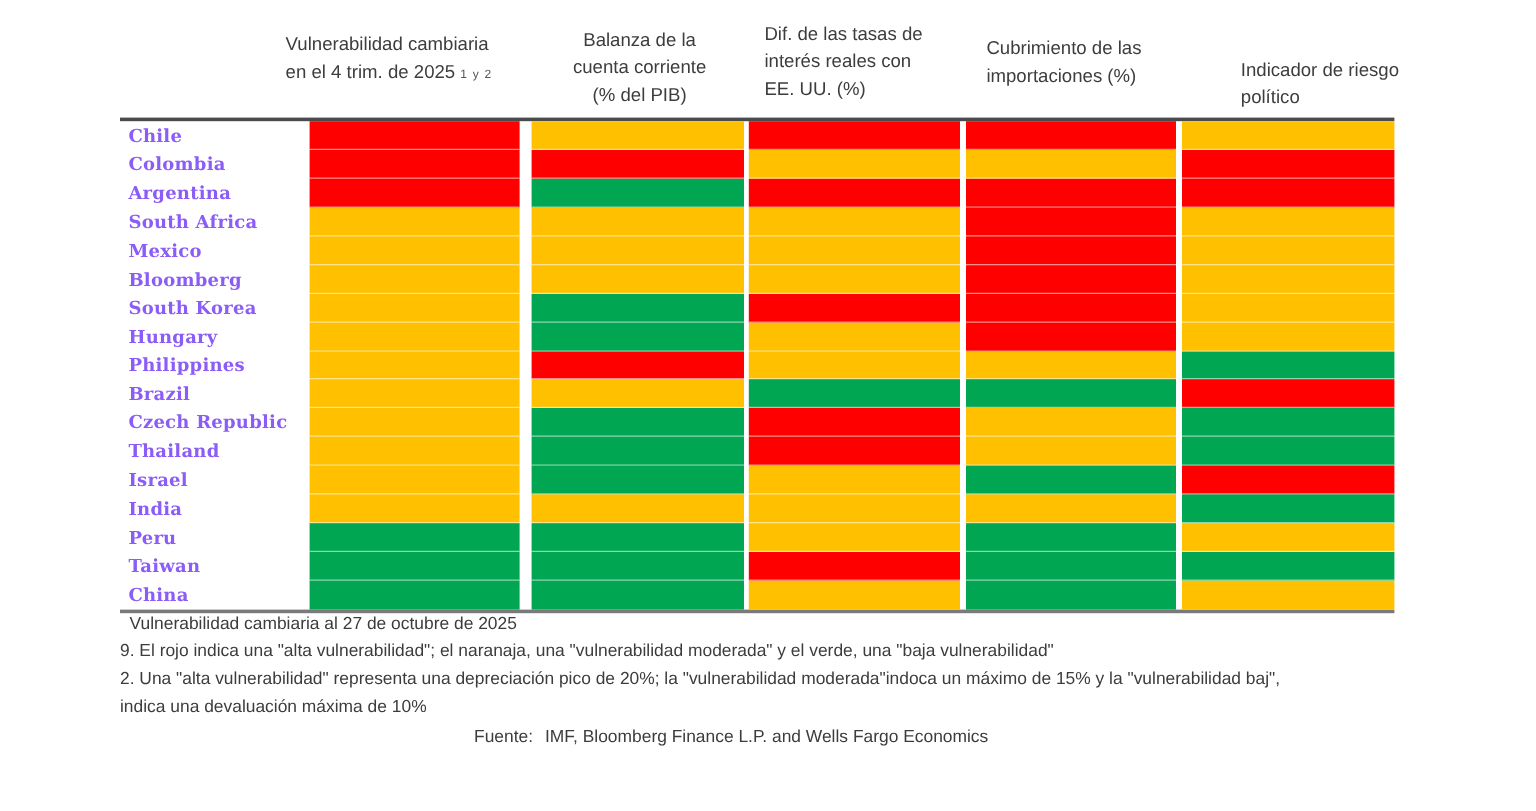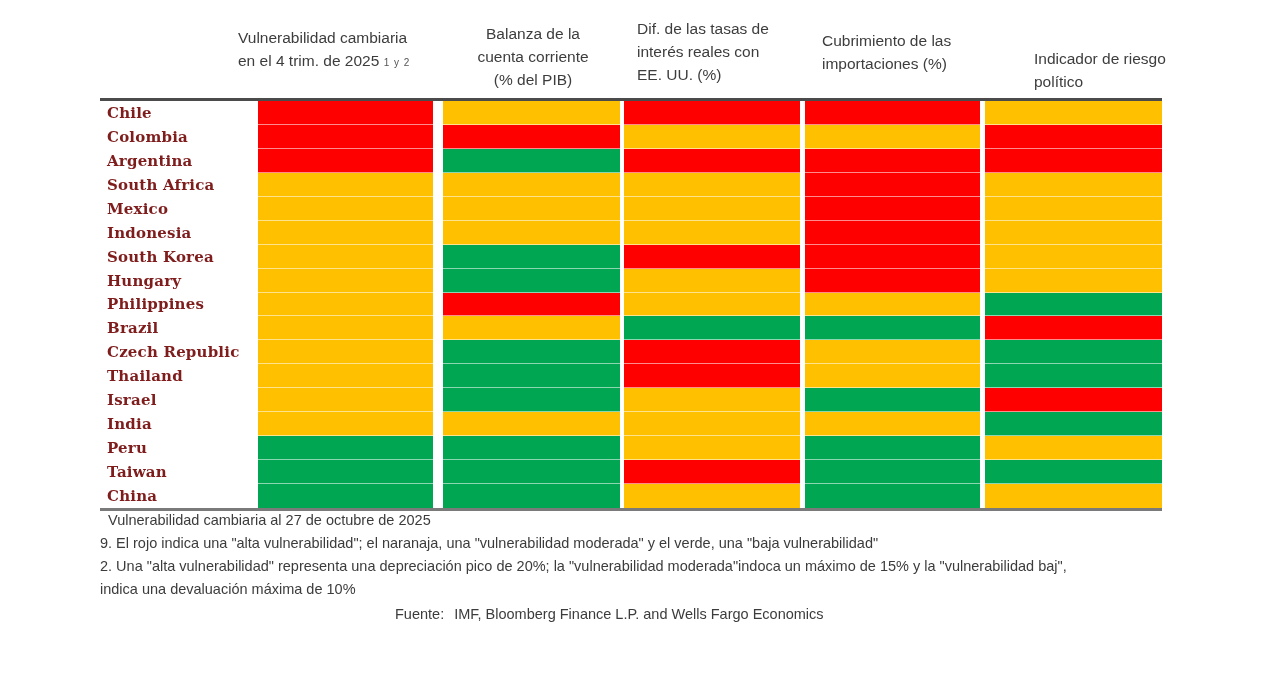--- a/index.html
+++ b/index.html
@@ -14,21 +14,21 @@
   #h5{left:1034px;top:31px;width:190px;margin-top:16px;}
   .head-note{font-size:10px;color:#555;letter-spacing:1px;}
 
   
   #table{position:absolute;left:100px;top:98px;width:1062px;height:407px;
          border-top:3px solid #4b4b4b;border-bottom:3px solid #7a7a7a;
          box-sizing:content-box;display:flex;flex-direction:column;}
   .hm-row{flex:1;display:flex;align-items:stretch;}
   .hm-label{width:158px;box-sizing:border-box;padding-left:7px;
             font-family:"DejaVu Serif","Liberation Serif",serif;font-weight:bold;
-            font-size:15px;color:#7f1d1d;display:flex;align-items:center;
+            font-size:15px;color:#8b5cf6;display:flex;align-items:center;
             letter-spacing:.2px;}
   .hm-cell{box-sizing:border-box;border-bottom:1.5px solid rgba(255,255,255,0.55);}
   .hm-row:last-child .hm-cell{border-bottom:none;}
   .c1{width:175px;margin-left:0;}
   .c2{width:177px;margin-left:10px;}
   .c3{width:176px;margin-left:4px;}
   .c4{width:175px;margin-left:5px;}
   .c5{width:177px;margin-left:5px;}
 
   
@@ -99,21 +99,21 @@
     </div>
     <div class="hm-row">
       <div class="hm-label">Mexico</div>
       <div class="hm-cell c1" style="background: rgb(255, 192, 0);"></div>
       <div class="hm-cell c2" style="background: rgb(255, 192, 0);"></div>
       <div class="hm-cell c3" style="background: rgb(255, 192, 0);"></div>
       <div class="hm-cell c4" style="background: rgb(255, 0, 0);"></div>
       <div class="hm-cell c5" style="background: rgb(255, 192, 0);"></div>
     </div>
     <div class="hm-row">
-      <div class="hm-label">Indonesia</div>
+      <div class="hm-label">Bloomberg</div>
       <div class="hm-cell c1" style="background: rgb(255, 192, 0);"></div>
       <div class="hm-cell c2" style="background: rgb(255, 192, 0);"></div>
       <div class="hm-cell c3" style="background: rgb(255, 192, 0);"></div>
       <div class="hm-cell c4" style="background: rgb(255, 0, 0);"></div>
       <div class="hm-cell c5" style="background: rgb(255, 192, 0);"></div>
     </div>
     <div class="hm-row">
       <div class="hm-label">South Korea</div>
       <div class="hm-cell c1" style="background: rgb(255, 192, 0);"></div>
       <div class="hm-cell c2" style="background: rgb(0, 166, 81);"></div>

